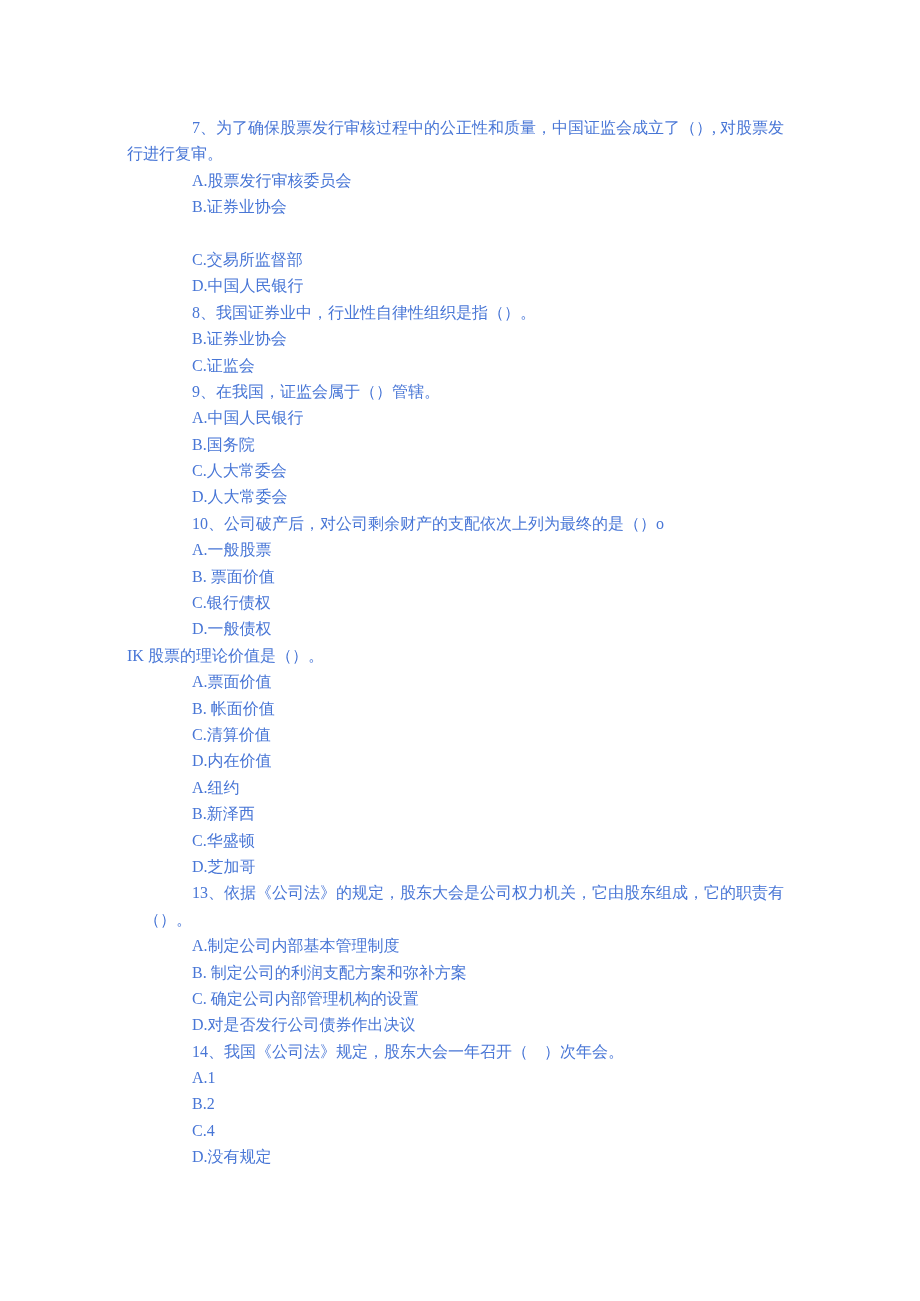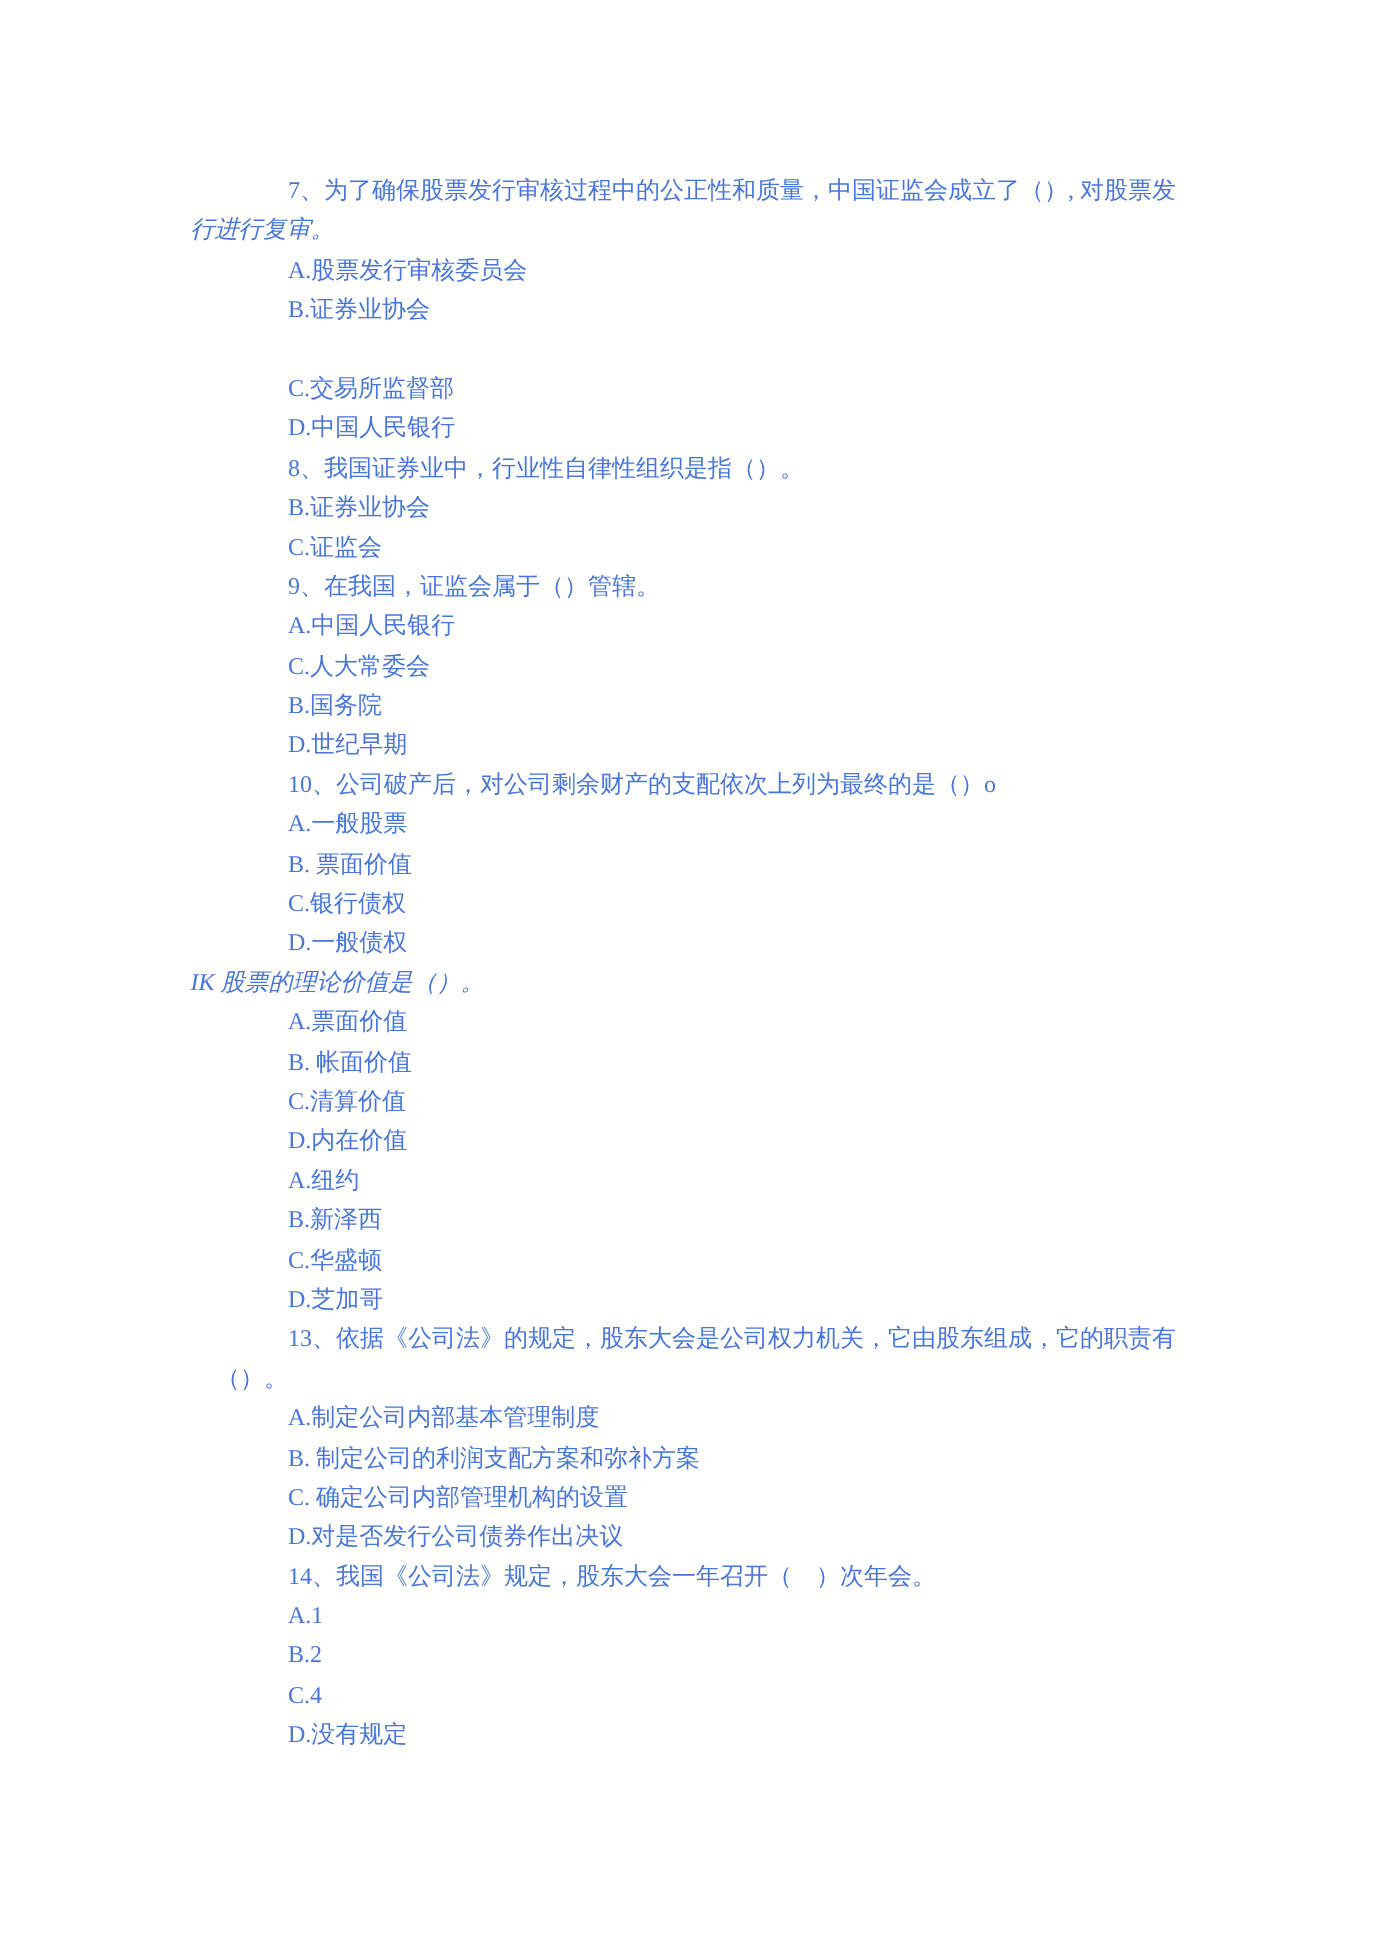--- a/index.html
+++ b/index.html
@@ -19,21 +19,20 @@
     }
     .content {
       padding-left: 192px;
       padding-right: 100px;
     }
     .line {
       display: block;
     }
     .outdent {
       margin-left: -65px;
-      font-style: italic;
     }
     .outdent-partial {
       margin-left: -48px;
     }
   </style>
 </head>
 <body>
 
 <div class="content">
 <span class="line ">7、为了确保股票发行审核过程中的公正性和质量，中国证监会成立了（）, 对股票发</span>
@@ -41,23 +40,23 @@
     <span class="line ">A.股票发行审核委员会</span>
     <span class="line ">B.证券业协会</span>
     <span class="line ">&nbsp;</span>
     <span class="line ">C.交易所监督部</span>
     <span class="line ">D.中国人民银行</span>
     <span class="line ">8、我国证券业中，行业性自律性组织是指（）。</span>
     <span class="line ">B.证券业协会</span>
     <span class="line ">C.证监会</span>
     <span class="line ">9、在我国，证监会属于（）管辖。</span>
     <span class="line ">A.中国人民银行</span>
+    <span class="line ">B.国务院</span>
     <span class="line ">C.人大常委会</span>
-    <span class="line ">B.国务院</span>
-    <span class="line ">D.世纪早期</span>
+    <span class="line ">D.人大常委会</span>
     <span class="line ">10、公司破产后，对公司剩余财产的支配依次上列为最终的是（）o</span>
     <span class="line ">A.一般股票</span>
     <span class="line ">B. 票面价值</span>
     <span class="line ">C.银行债权</span>
     <span class="line ">D.一般债权</span>
     <span class="line outdent">IK 股票的理论价值是（）。</span>
     <span class="line ">A.票面价值</span>
     <span class="line ">B. 帐面价值</span>
     <span class="line ">C.清算价值</span>
     <span class="line ">D.内在价值</span>

